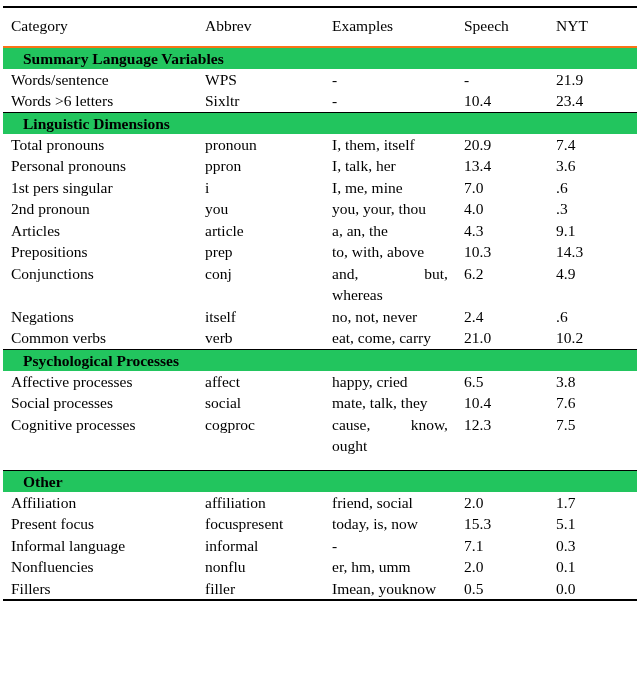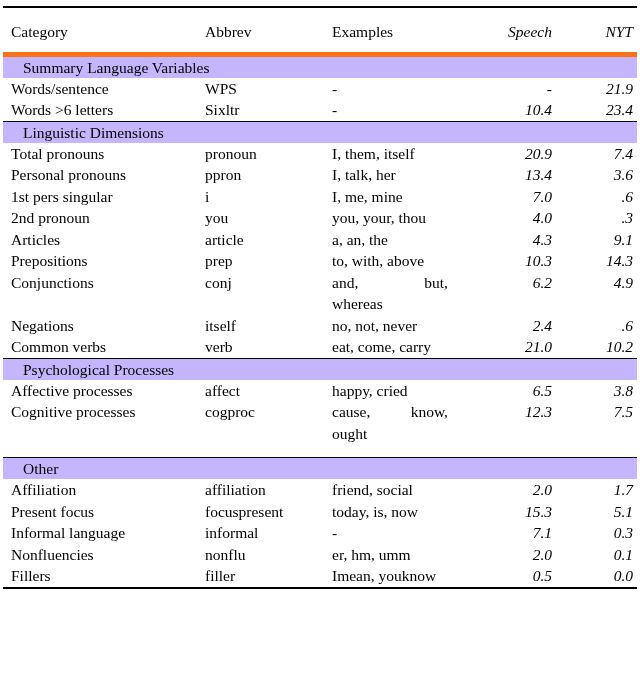--- a/index.html
+++ b/index.html
@@ -26,32 +26,32 @@
   }
   th, td {
     font-size: 15.5px;
     line-height: 21.5px;
     vertical-align: top;
     font-weight: normal;
     text-align: left;
     padding: 0;
   }
   thead th {
-    border-bottom: 5px solid #f97316;
-    padding-top: 13px;
+    border-bottom: 2px solid #f97316;
+    padding-top: 7px;
     padding-bottom: 9px;
   }
   .cat { padding-left: 8px; }
   .ex  { padding-right: 16px; white-space: pre-line; }
-  .num { text-align: right; padding-right: 4px; font-style: italic; }
+  .num { padding-right: 4px; }
   .j2  { text-align: justify; text-align-last: justify; }
   tr.section td {
-    background: #c4b5fd;
+    background: #22c55e;
     border-top: 1px solid #000000;
-    font-weight: normal;
+    font-weight: bold;
     padding-left: 20px;
     line-height: 21px;
   }
   tr.spacer td {
     height: 13px;
     background: #ffffff;
   }
 </style>
 </head>
 <body>
@@ -166,20 +166,27 @@
         <td colspan="5">Psychological Processes</td>
       </tr>
       <tr>
         <td class="cat">Affective processes</td>
         <td>affect</td>
         <td class="ex">happy, cried</td>
         <td class="num">6.5</td>
         <td class="num">3.8</td>
       </tr>
       <tr>
+        <td class="cat">Social processes</td>
+        <td>social</td>
+        <td class="ex">mate, talk, they</td>
+        <td class="num">10.4</td>
+        <td class="num">7.6</td>
+      </tr>
+      <tr>
         <td class="cat">Cognitive processes</td>
         <td>cogproc</td>
         <td class="ex j2">cause, know,
 ought</td>
         <td class="num">12.3</td>
         <td class="num">7.5</td>
       </tr>
 
       <tr class="spacer">
         <td colspan="5"></td>

